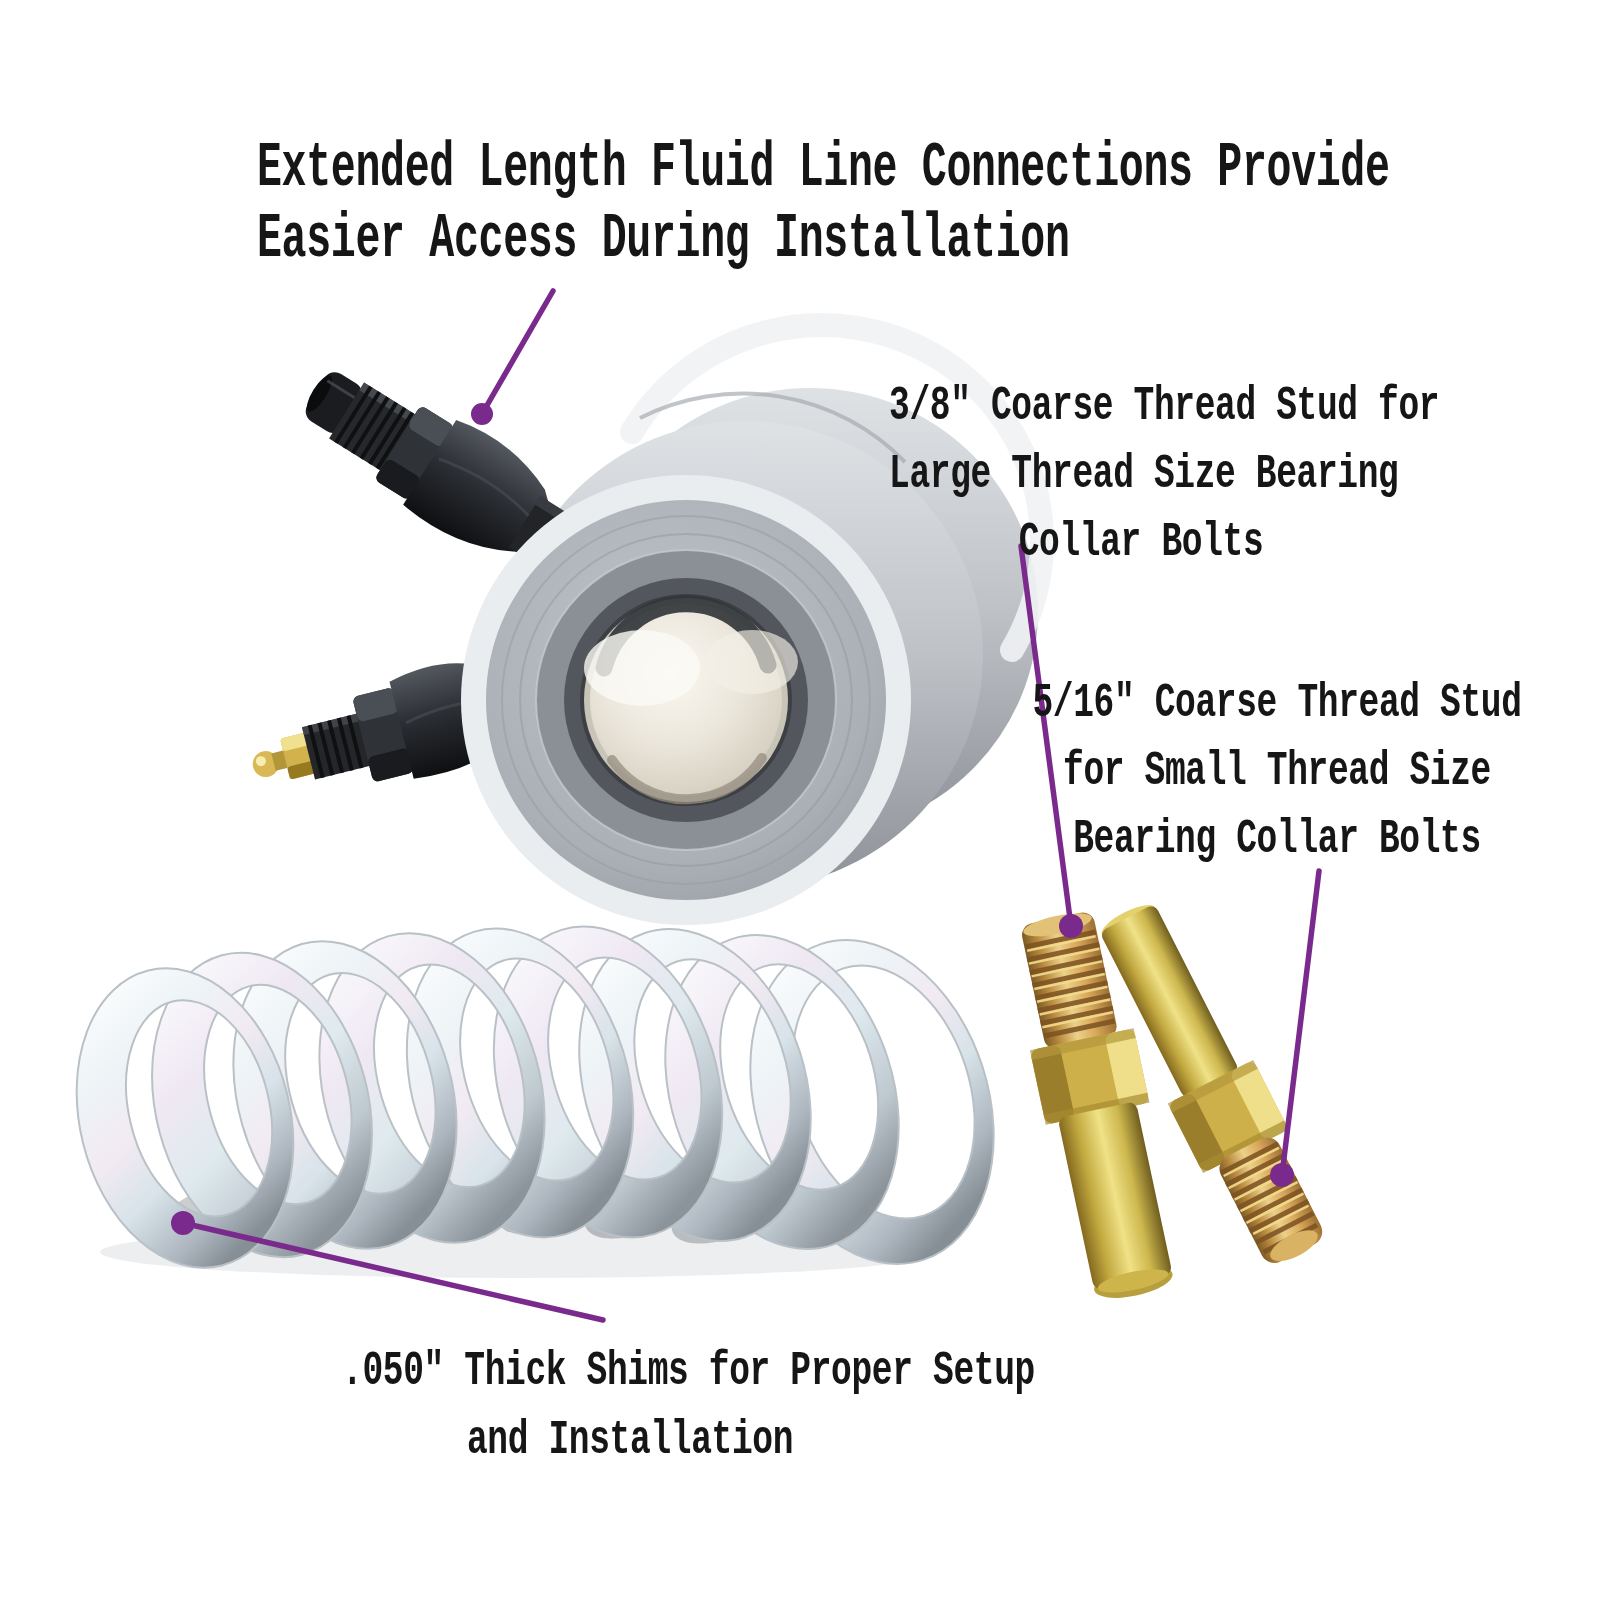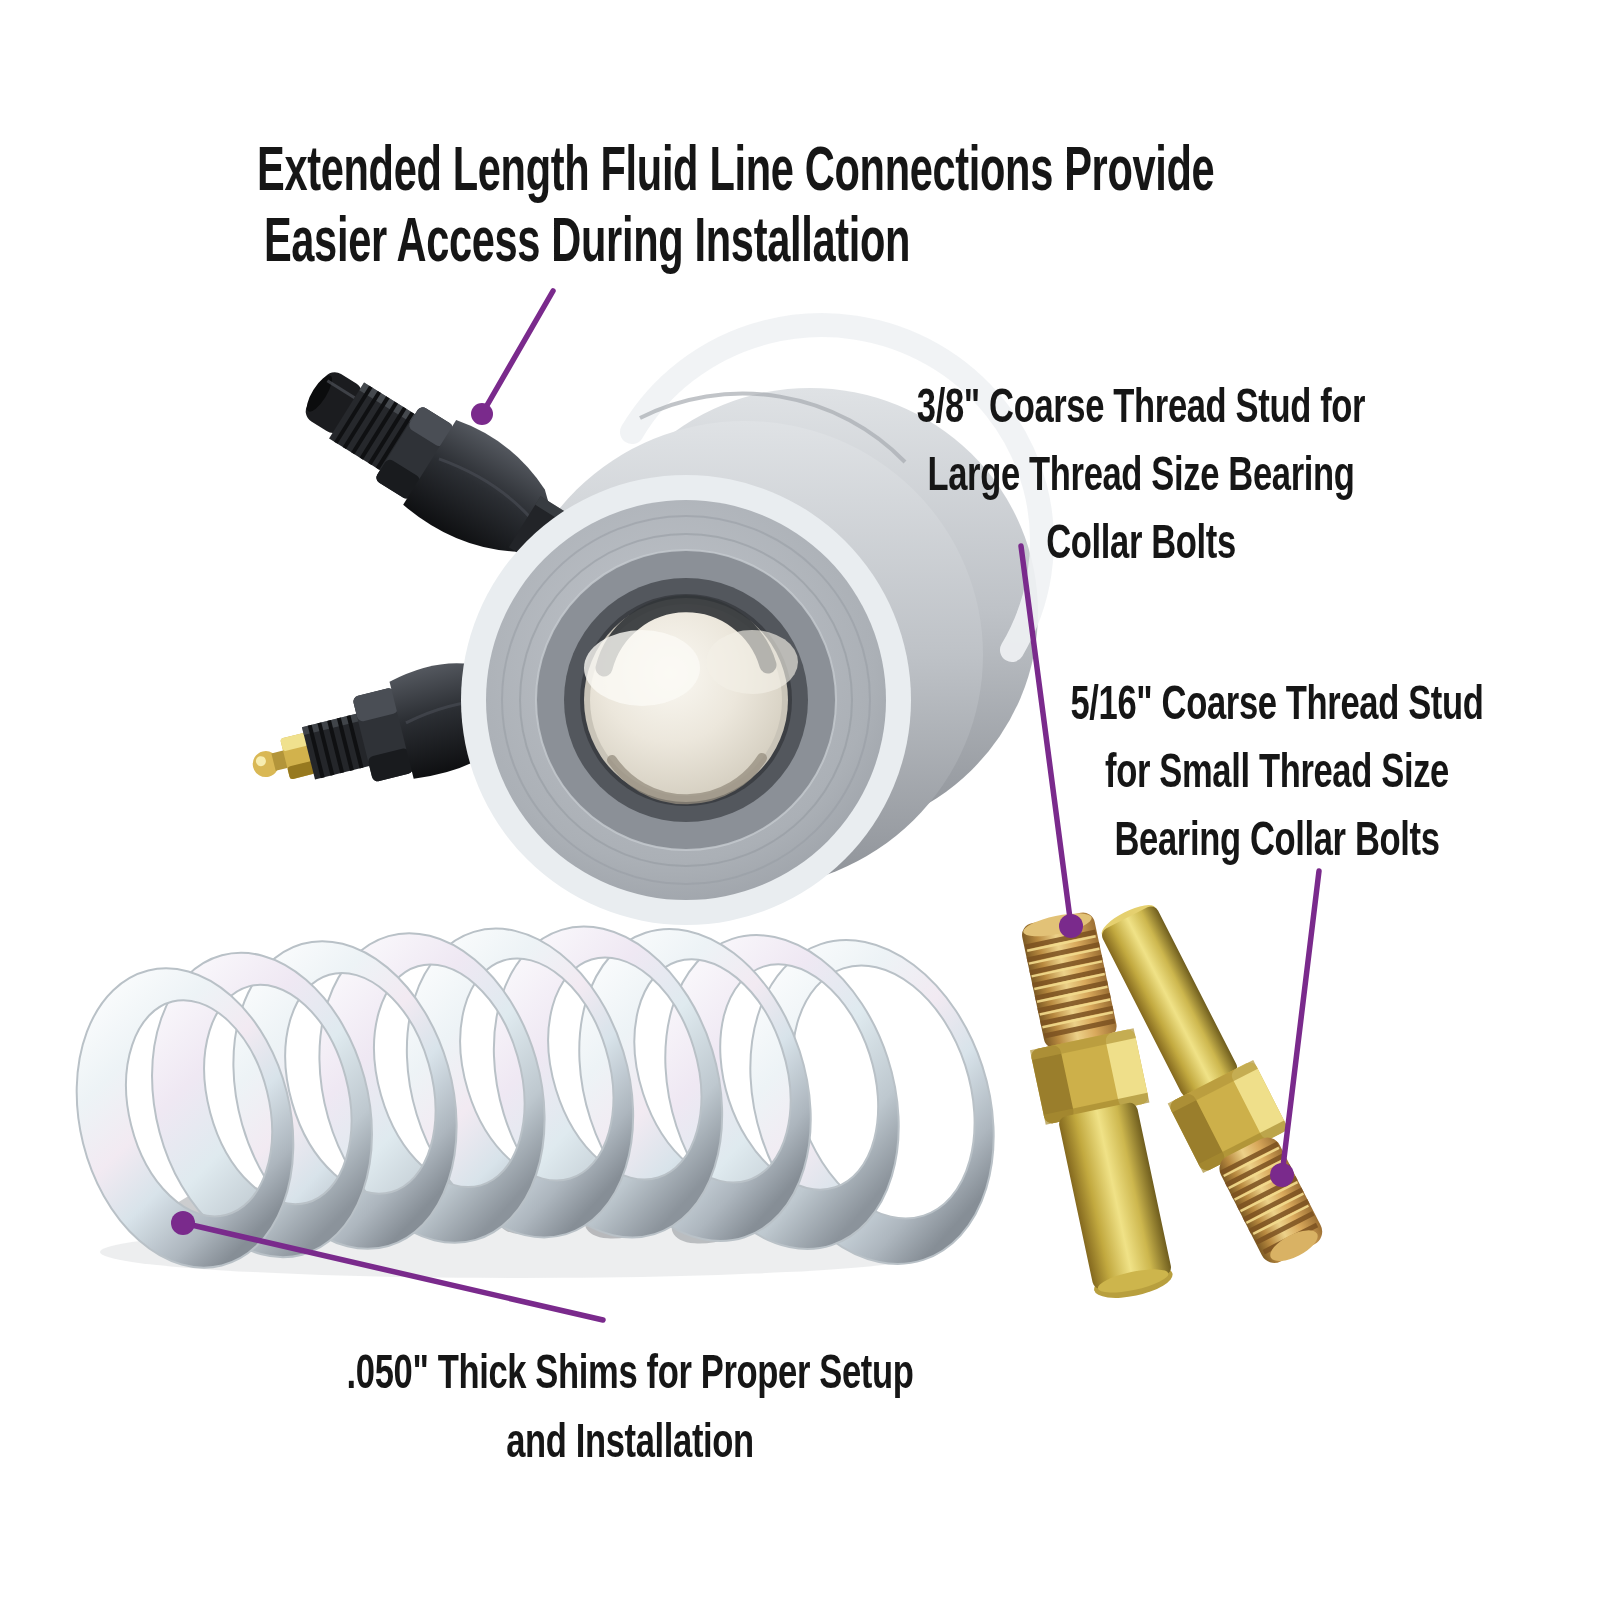--- a/index.html
+++ b/index.html
@@ -1,17 +1,17 @@
 <!DOCTYPE html>
 <html style="--accent: #7a2a8c; --text: #161616; --bg: #ffffff;"><head>
 <meta charset="utf-8">
 <style>
   html,body{margin:0;padding:0;background:#fff;}
   #canvas{position:relative;width:1600px;height:1600px;background:var(--bg,#fff);overflow:hidden;
-          font-family:Liberation Sans, sans-serif;}
+          font-family:Liberation Mono, monospace;}
   #scene{position:absolute;left:0;top:0;}
   .callout{position:absolute;text-align:center;font-weight:bold;color:var(--text,#161616);
            letter-spacing:-0.5px;transform-origin:50% 0;}
   .callout .cl{white-space:nowrap;}
   .c1{font-size:63px;line-height:71px;transform:scaleX(.66);}
   .c2{font-size:48px;line-height:68px;transform:scaleX(.72);}
   .c3{font-size:48px;line-height:68px;transform:scaleX(.72);}
   .c4{font-size:48px;line-height:69px;transform:scaleX(.72);}
 </style>
 </head>

